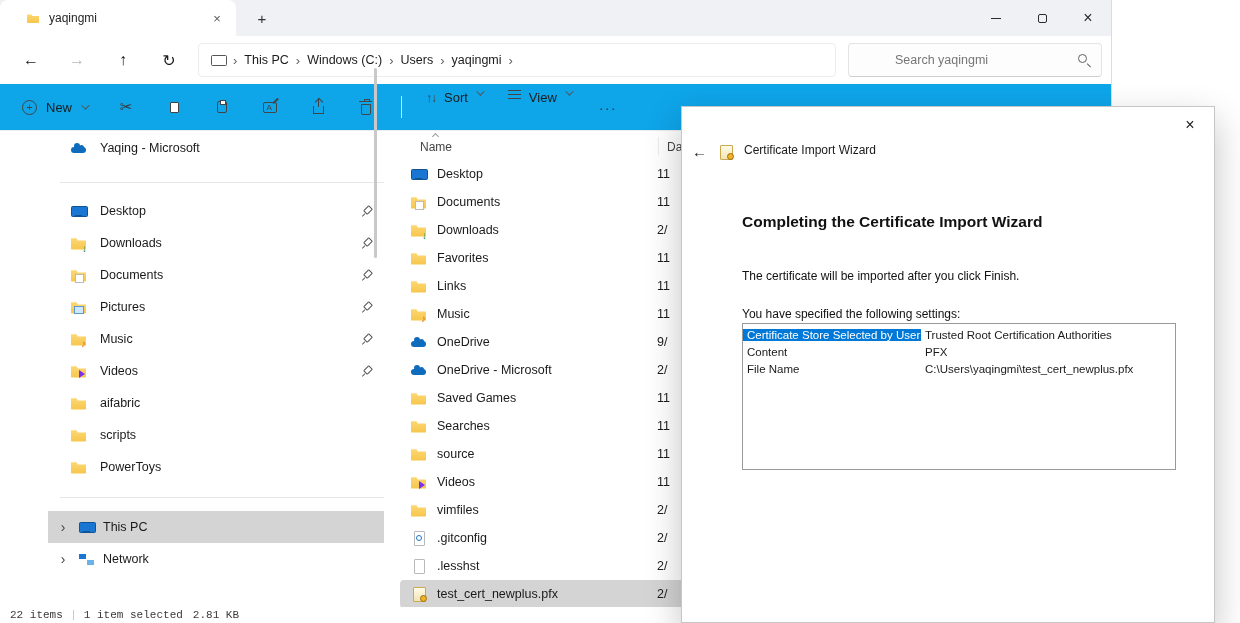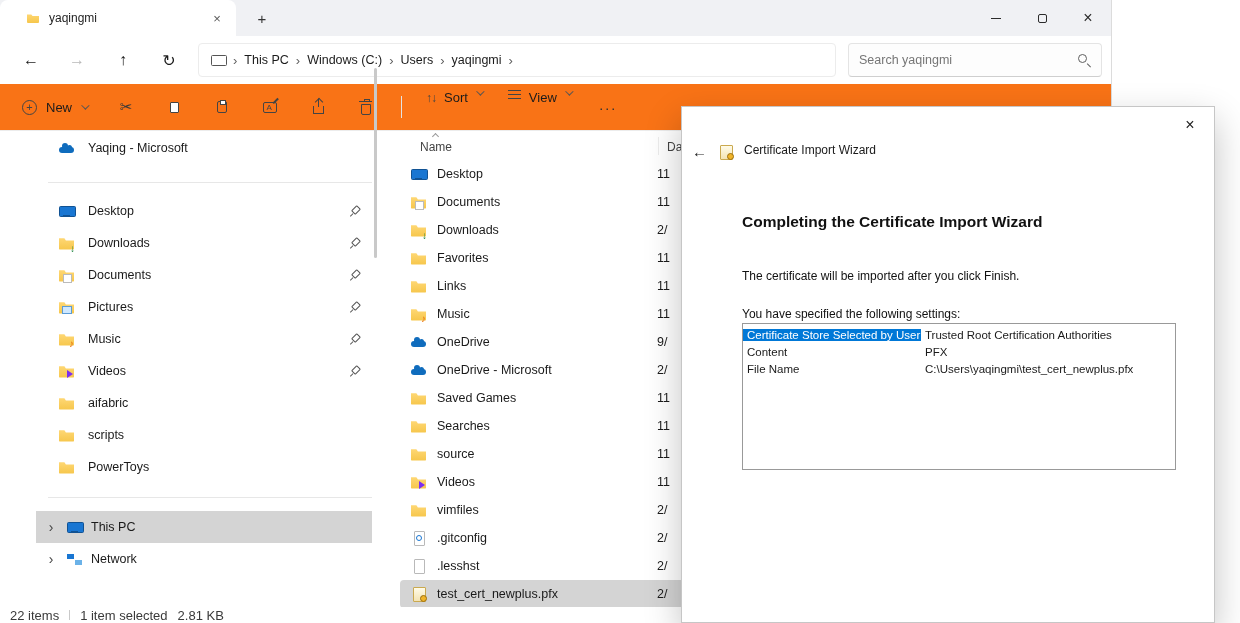--- a/index.html
+++ b/index.html
@@ -26,27 +26,27 @@
   .nav-btn { width:46px; height:36px; display:flex; align-items:center; justify-content:center; font-size:16px; color:#1b1b1b; border-radius:4px; }
   .nav-btn.disabled { color:#b9b9b9; }
   .gl-back::before{content:"←"} .gl-fwd::before{content:"→"} .gl-up::before{content:"↑"} .gl-refresh::before{content:"↻"}
   .breadcrumb { margin-left:6px; width:638px; height:34px; border:1px solid #ececec; border-radius:4px; background:#fff; display:flex; align-items:center; gap:7px; padding:0 12px; font-size:12.5px; }
   .crumb { color:#1b1b1b; white-space:nowrap; }
   .crumb-sep::before { content:"›"; color:#5f5f5f; font-size:13px; }
   .bc-pc { width:15px; height:13px; position:relative; }
   .bc-pc::before { content:""; position:absolute; left:0; top:1px; width:14px; height:9px; border:1.2px solid #555; border-radius:1.5px; }
   .bc-pc::after { content:""; position:absolute; left:4px; top:11px; width:6px; height:1.4px; background:#555; }
   .search-box { margin-left:12px; width:254px; height:34px; border:1px solid #e4e4e4; border-bottom:1px solid #cfcfcf; border-radius:4px; background:#fdfdfd; display:flex; align-items:center; padding:0 10px; gap:8px; }
-  .search-box input { flex:1; border:none; outline:none; background:transparent; font:12.5px "Liberation Sans", sans-serif; color:#1a1a1a; }
+  .search-box input { flex:1; border:none; outline:none; background:transparent; font:12.5px "Liberation Sans", sans-serif; color:#1a1a1a;margin-left:36px; }
   .search-box input::placeholder { color:#767676; }
   .mag { width:14px; height:14px; position:relative; flex:0 0 14px; }
   .mag::before { content:""; position:absolute; left:1px; top:1px; width:7px; height:7px; border:1.4px solid #5f5f5f; border-radius:50%; }
   .mag::after { content:""; position:absolute; left:9.5px; top:9.5px; width:5px; height:1.4px; background:#5f5f5f; transform:rotate(45deg); transform-origin:left center; }
 
-  .toolbar { position:absolute; left:0; top:84px; right:0; height:47px; background:#f97316; border-bottom:1px solid #ececec; display:flex; align-items:center; padding:0 10px; gap:6px; }
+  .toolbar { position:absolute; left:0; top:84px; right:0; height:47px; background:#0ea5e9; border-bottom:1px solid #ececec; display:flex; align-items:center; padding:0 10px; gap:6px; }
   .new-btn { display:flex; align-items:center; gap:9px; height:34px; padding:0 12px; border-radius:4px; font-size:13px; color:#1b1b1b; }
   .plus-circle { width:15px; height:15px; border:1.2px solid #444; border-radius:50%; display:flex; align-items:center; justify-content:center; font-size:11px; color:#444; }
   .plus-circle::before { content:"+"; }
   .chev-d { width:6px; height:6px; border-right:1.2px solid #555; border-bottom:1.2px solid #555; transform:rotate(45deg) translateY(-2px); display:inline-block; }
   .tbtn { width:42px; height:34px; display:flex; align-items:center; justify-content:center; border-radius:4px; color:#3a3a3a; }
   .gl-cut::before { content:"✂"; font-size:15px; }
   .cp-ic { width:9px; height:11px; border:1.2px solid #444; border-radius:1px; position:relative; background:#fff; }
   .cp-ic::before { content:""; position:absolute; left:2.5px; top:-4px; width:9px; height:11px; border:1.2px solid #444; border-radius:1px; z-index:-1; }
   .ps-ic { width:10px; height:12px; border:1.2px solid #444; border-radius:2px; position:relative; }
   .ps-ic::before { content:""; position:absolute; left:1.8px; top:-2px; width:4px; height:2.6px; border:1.2px solid #444; background:#fff; }
@@ -61,21 +61,21 @@
   .tr-ic::after { content:""; position:absolute; left:2.2px; top:-6px; width:3.4px; height:2.4px; border:1.2px solid #444; border-bottom:none; }
   .tdiv { width:1px; height:22px; background:#e3e3e3; margin:0 8px; }
   .drop-btn { display:flex; align-items:flex-start; gap:8px; height:34px; padding:0 10px; border-radius:4px; font-size:13px; color:#1b1b1b; }
   .sort-ic::before { content:"↑↓"; font-size:12px; letter-spacing:-1px; color:#444; }
   .vw-ic { width:13px; height:10px; border-top:1.6px solid #444; position:relative; }
   .vw-ic::before { content:""; position:absolute; left:0; top:2.6px; width:13px; height:1.6px; background:#444; }
   .vw-ic::after { content:""; position:absolute; left:0; top:6.8px; width:13px; height:1.6px; background:#444; }
   .more-btn::before { content:"···"; font-size:15px; letter-spacing:1px; color:#333; }
 
   
-  .sidebar { position:absolute; left:0; top:132px; width:372px; bottom:16px; overflow:hidden;padding-left:36px; }
+  .sidebar { position:absolute; left:12px; top:132px; width:372px; bottom:16px; overflow:hidden;padding-left:36px; }
   .side-item { height:32px; display:flex; align-items:center; gap:13px; padding:0 12px 0 22px; font-size:12.5px; color:#1a1a1a; }
   .side-item.tree { padding-left:8px; gap:8px; }
   .side-item.selected { background:#d4d4d4; }
   .tree-chev::before { content:"›"; color:#444; font-size:14px; width:14px; display:inline-block; text-align:center; }
   .side-divider { height:1px; background:#e7e7e7; margin-left:12px; width:350px; }
   .gap1 { margin-top:18px; margin-bottom:12px; }
   .gap2 { margin-top:14px; margin-bottom:13px; }
   .pin { width:11px; height:12px; margin-left:auto; position:relative; }
   .pin::before { content:""; position:absolute; left:3.5px; top:1px; width:4px; height:6px; border:1.2px solid #555; border-radius:1px; transform:rotate(45deg); }
   .pin::after { content:""; position:absolute; left:2.4px; top:7.6px; width:1.4px; height:4.4px; background:#555; transform:rotate(45deg); }
@@ -111,21 +111,21 @@
   .filepane { position:absolute; left:400px; top:132px; width:290px; bottom:16px; overflow:hidden; }
   .list-header { position:relative; height:28px; font-size:12px; color:#444; }
   .col-name { position:absolute; left:20px; top:8px; }
   .chev-u { position:absolute; left:33px; top:2px; width:5px; height:5px; border-right:1px solid #999; border-top:1px solid #999; transform:rotate(-45deg); }
   .col-sep { position:absolute; left:258px; top:5px; width:1px; height:18px; background:#ececec; }
   .col-date { position:absolute; left:267px; top:8px; }
   .frow { height:28px; display:flex; align-items:center; gap:10px; padding-left:10px; font-size:12.5px; position:relative; border-radius:4px; margin-right:6px; }
   .frow.selected { background:#d4d4d4; }
   .fdate { position:absolute; left:257px; color:#1b1b1b; }
 
-  .statusbar { position:absolute; left:0; bottom:0; height:16px; display:flex; align-items:center; gap:10px; padding:0 10px; font-size:13px; color:#3a3a3a; }
+  .statusbar { position:absolute; left:0; bottom:0; height:16px; display:flex; align-items:center; gap:10px; padding:0 10px; font-size:11px; color:#3a3a3a;font-family:Liberation Mono, monospace; }
   .sdiv { width:1px; height:10px; background:#c9c9c9; }
 
   
   .wizard { position:absolute; left:681px; top:106px; width:534px; height:517px; background:#fff; border:1px solid #c6c6c6; box-shadow:0 14px 34px rgba(0,0,0,0.24); z-index:10; font-size:12px; }
   .wiz-close { position:absolute; right:8px; top:6px; width:32px; height:24px; display:flex; align-items:center; justify-content:center; color:#222; }
   .wiz-close::before { content:"×"; font-size:16px; }
   .wiz-header { position:absolute; left:10px; top:36px; height:22px; display:flex; align-items:flex-start; gap:10px; }
   .wiz-back::before { content:"←"; font-size:15px; color:#1a1a1a; }
   .wiz-title { font-size:12px; color:#1a1a1a; }
   .wiz-heading { position:absolute; left:60px; top:106px; font-size:15.5px; font-weight:bold; color:#111; }

